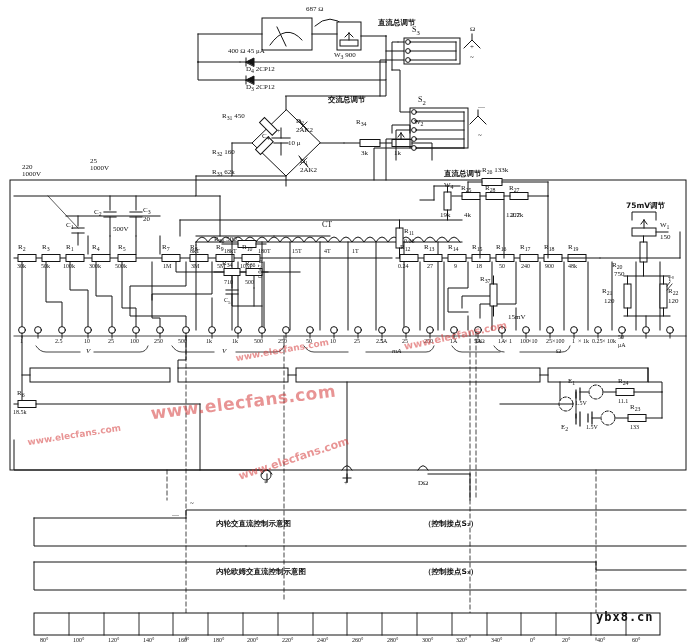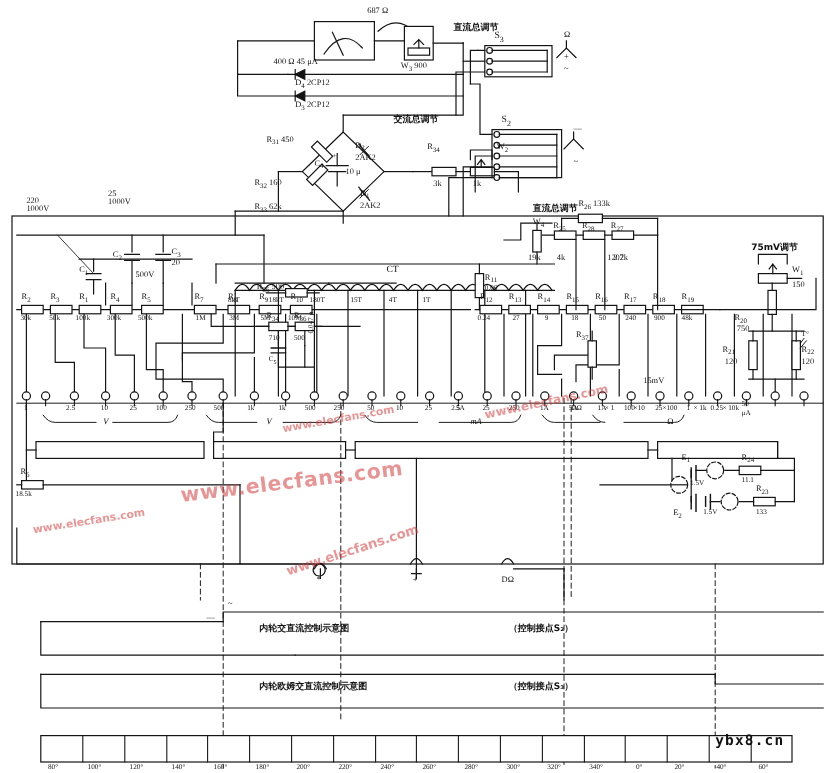--- a/index.html
+++ b/index.html
@@ -576,21 +576,21 @@
 <div class="lbl" style="left:520px;top:244px"><span>R</span><sub class="sub">17</sub></div>
 <div class="lbl tiny" style="left:521px;top:263px">240</div>
 <div class="lbl" style="left:544px;top:244px"><span>R</span><sub class="sub">18</sub></div>
 <div class="lbl tiny" style="left:545px;top:263px">900</div>
 <div class="lbl" style="left:568px;top:244px"><span>R</span><sub class="sub">19</sub></div>
 <div class="lbl tiny" style="left:568px;top:263px">48k</div>
 
 <div class="lbl" style="left:480px;top:276px"><span>R</span><sub class="sub">37</sub></div>
 <div class="lbl tiny" style="left:478px;top:286px"></div>
 
-<div class="lbl" style="left:536px;top:314px">15mV</div>
+<div class="lbl" style="left:508px;top:314px">15mV</div>
 
 <div class="lbl tiny" style="left:20px;top:338px">1</div>
 <div class="lbl tiny" style="left:55px;top:338px">2.5</div>
 <div class="lbl tiny" style="left:84px;top:338px">10</div>
 <div class="lbl tiny" style="left:108px;top:338px">25</div>
 <div class="lbl tiny" style="left:130px;top:338px">100</div>
 <div class="lbl tiny" style="left:154px;top:338px">250</div>
 <div class="lbl tiny" style="left:178px;top:338px">500</div>
 <div class="lbl tiny" style="left:206px;top:338px">1k</div>
 <div class="lbl ital" style="left:86px;top:348px">V</div>

